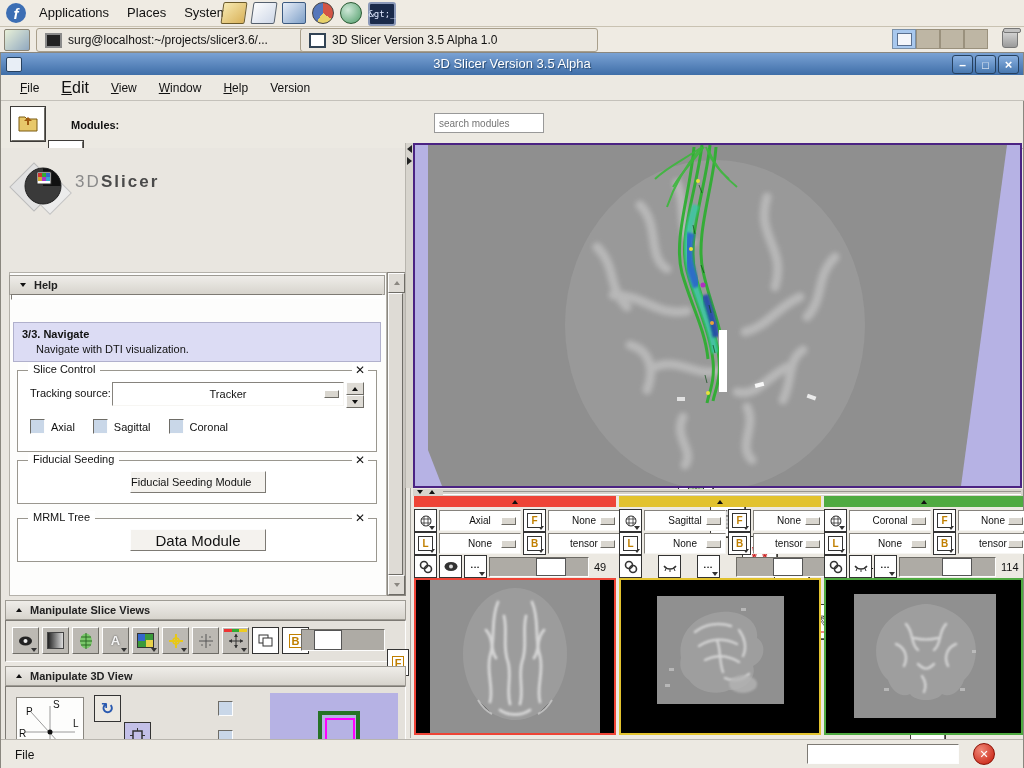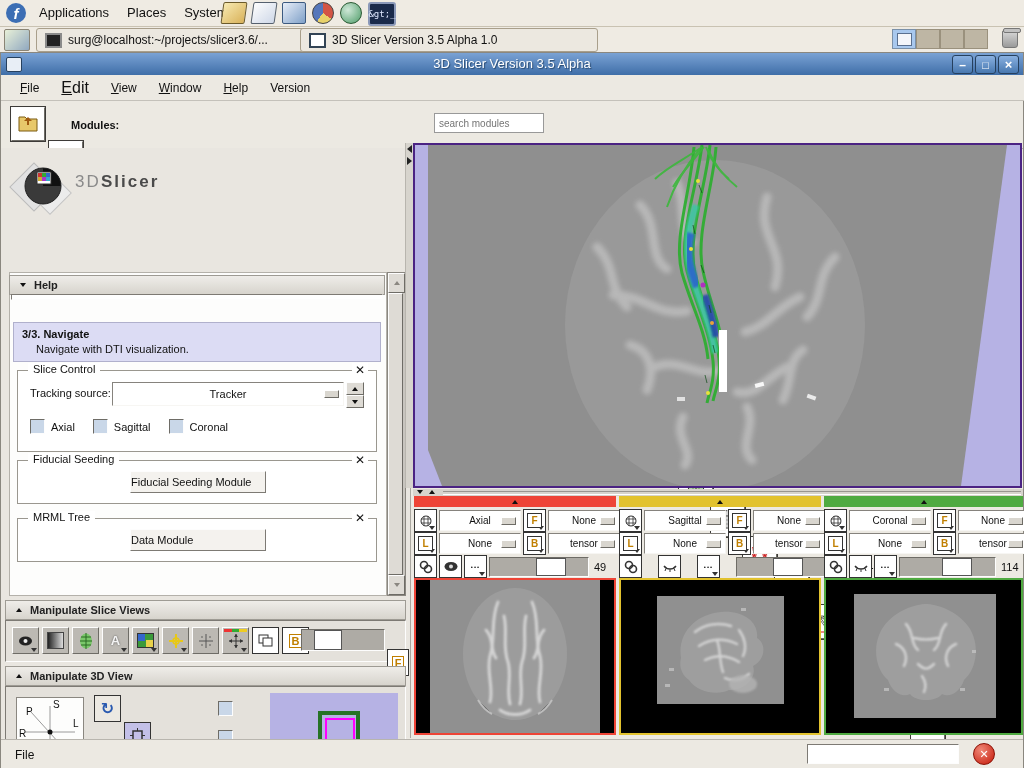--- a/index.html
+++ b/index.html
@@ -325,21 +325,21 @@
       <span class="gleg">Fiducial Seeding</span>
       <span class="gclose">✕</span>
       <div class="raised flex" style="position:absolute;left:112px;top:10px;width:134px;height:20px;justify-content:flex-start;font-size:11px;background:#f4f2ee">
         <span>Fiducial Seeding Module</span>
       </div>
     </div>
 
     <div class="gbox" style="left:16px;top:370px;width:358px;height:42px">
       <span class="gleg">MRML Tree</span>
       <span class="gclose">✕</span>
-      <div class="raised flex" style="position:absolute;left:112px;top:10px;width:134px;height:20px;font-size:11px;background:#f4f2ee">
+      <div class="raised flex" style="position:absolute;left:112px;top:10px;width:134px;height:20px;justify-content:center;font-size:15px;background:#f4f2ee">
         <span>Data Module</span>
       </div>
     </div>
 
     <div class="abs scrtrack" style="left:386px;top:124px;width:17px;height:322px">
       <div class="scrbtn" style="width:15px;height:18px">
             <span class="tri tinytri-up" style="border-bottom-color:#8a8780"></span>
           </div>
       <div style="width:15px;height:282px;background:#dedbd5;border:1px solid;border-color:#fdfdfd #6e6c66 #6e6c66 #fdfdfd;box-sizing:border-box"></div>
       <div class="scrbtn" style="width:15px;height:18px">

